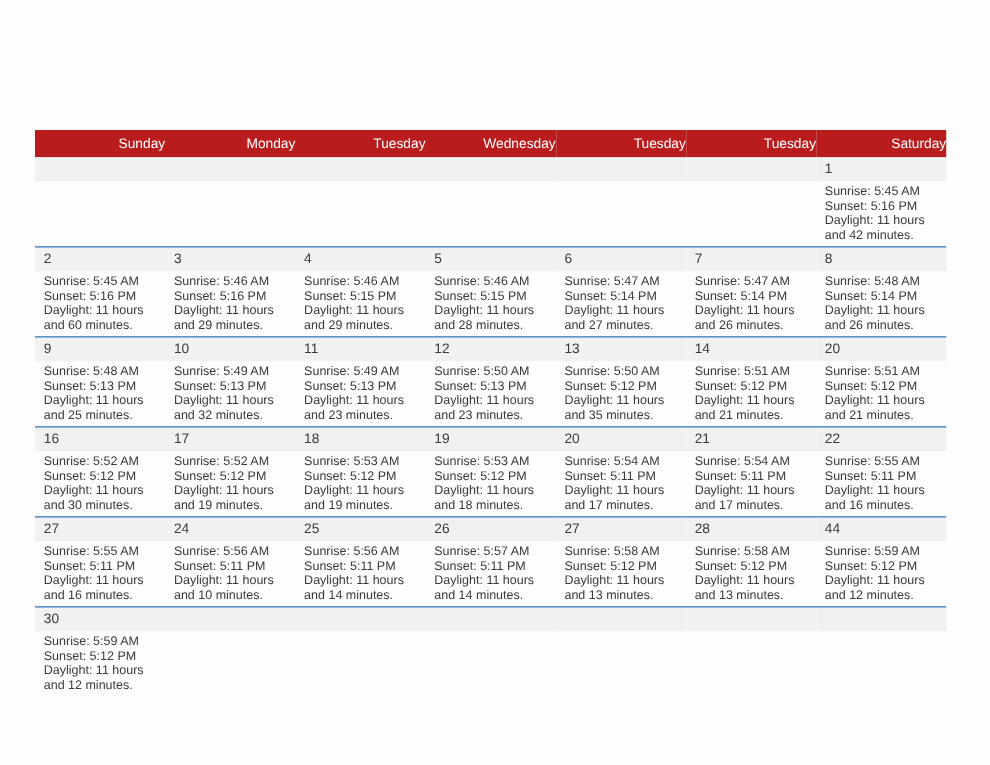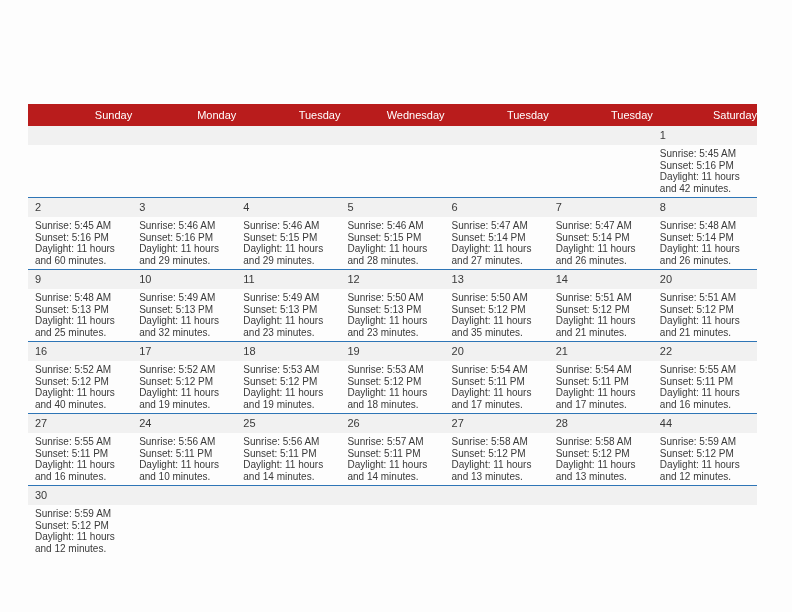--- a/index.html
+++ b/index.html
@@ -324,21 +324,21 @@
             </div>
           </td>
         </tr>
         <tr class="week-4">
           <td>
             <div class="daynum">16</div>
             <div class="info">
               <div>Sunrise: 5:52 AM</div>
               <div>Sunset: 5:12 PM</div>
               <div>Daylight: 11 hours</div>
-              <div>and 40 minutes.</div>
+              <div>and 30 minutes.</div>
             </div>
           </td>
           <td>
             <div class="daynum">17</div>
             <div class="info">
               <div>Sunrise: 5:52 AM</div>
               <div>Sunset: 5:12 PM</div>
               <div>Daylight: 11 hours</div>
               <div>and 19 minutes.</div>
             </div>

